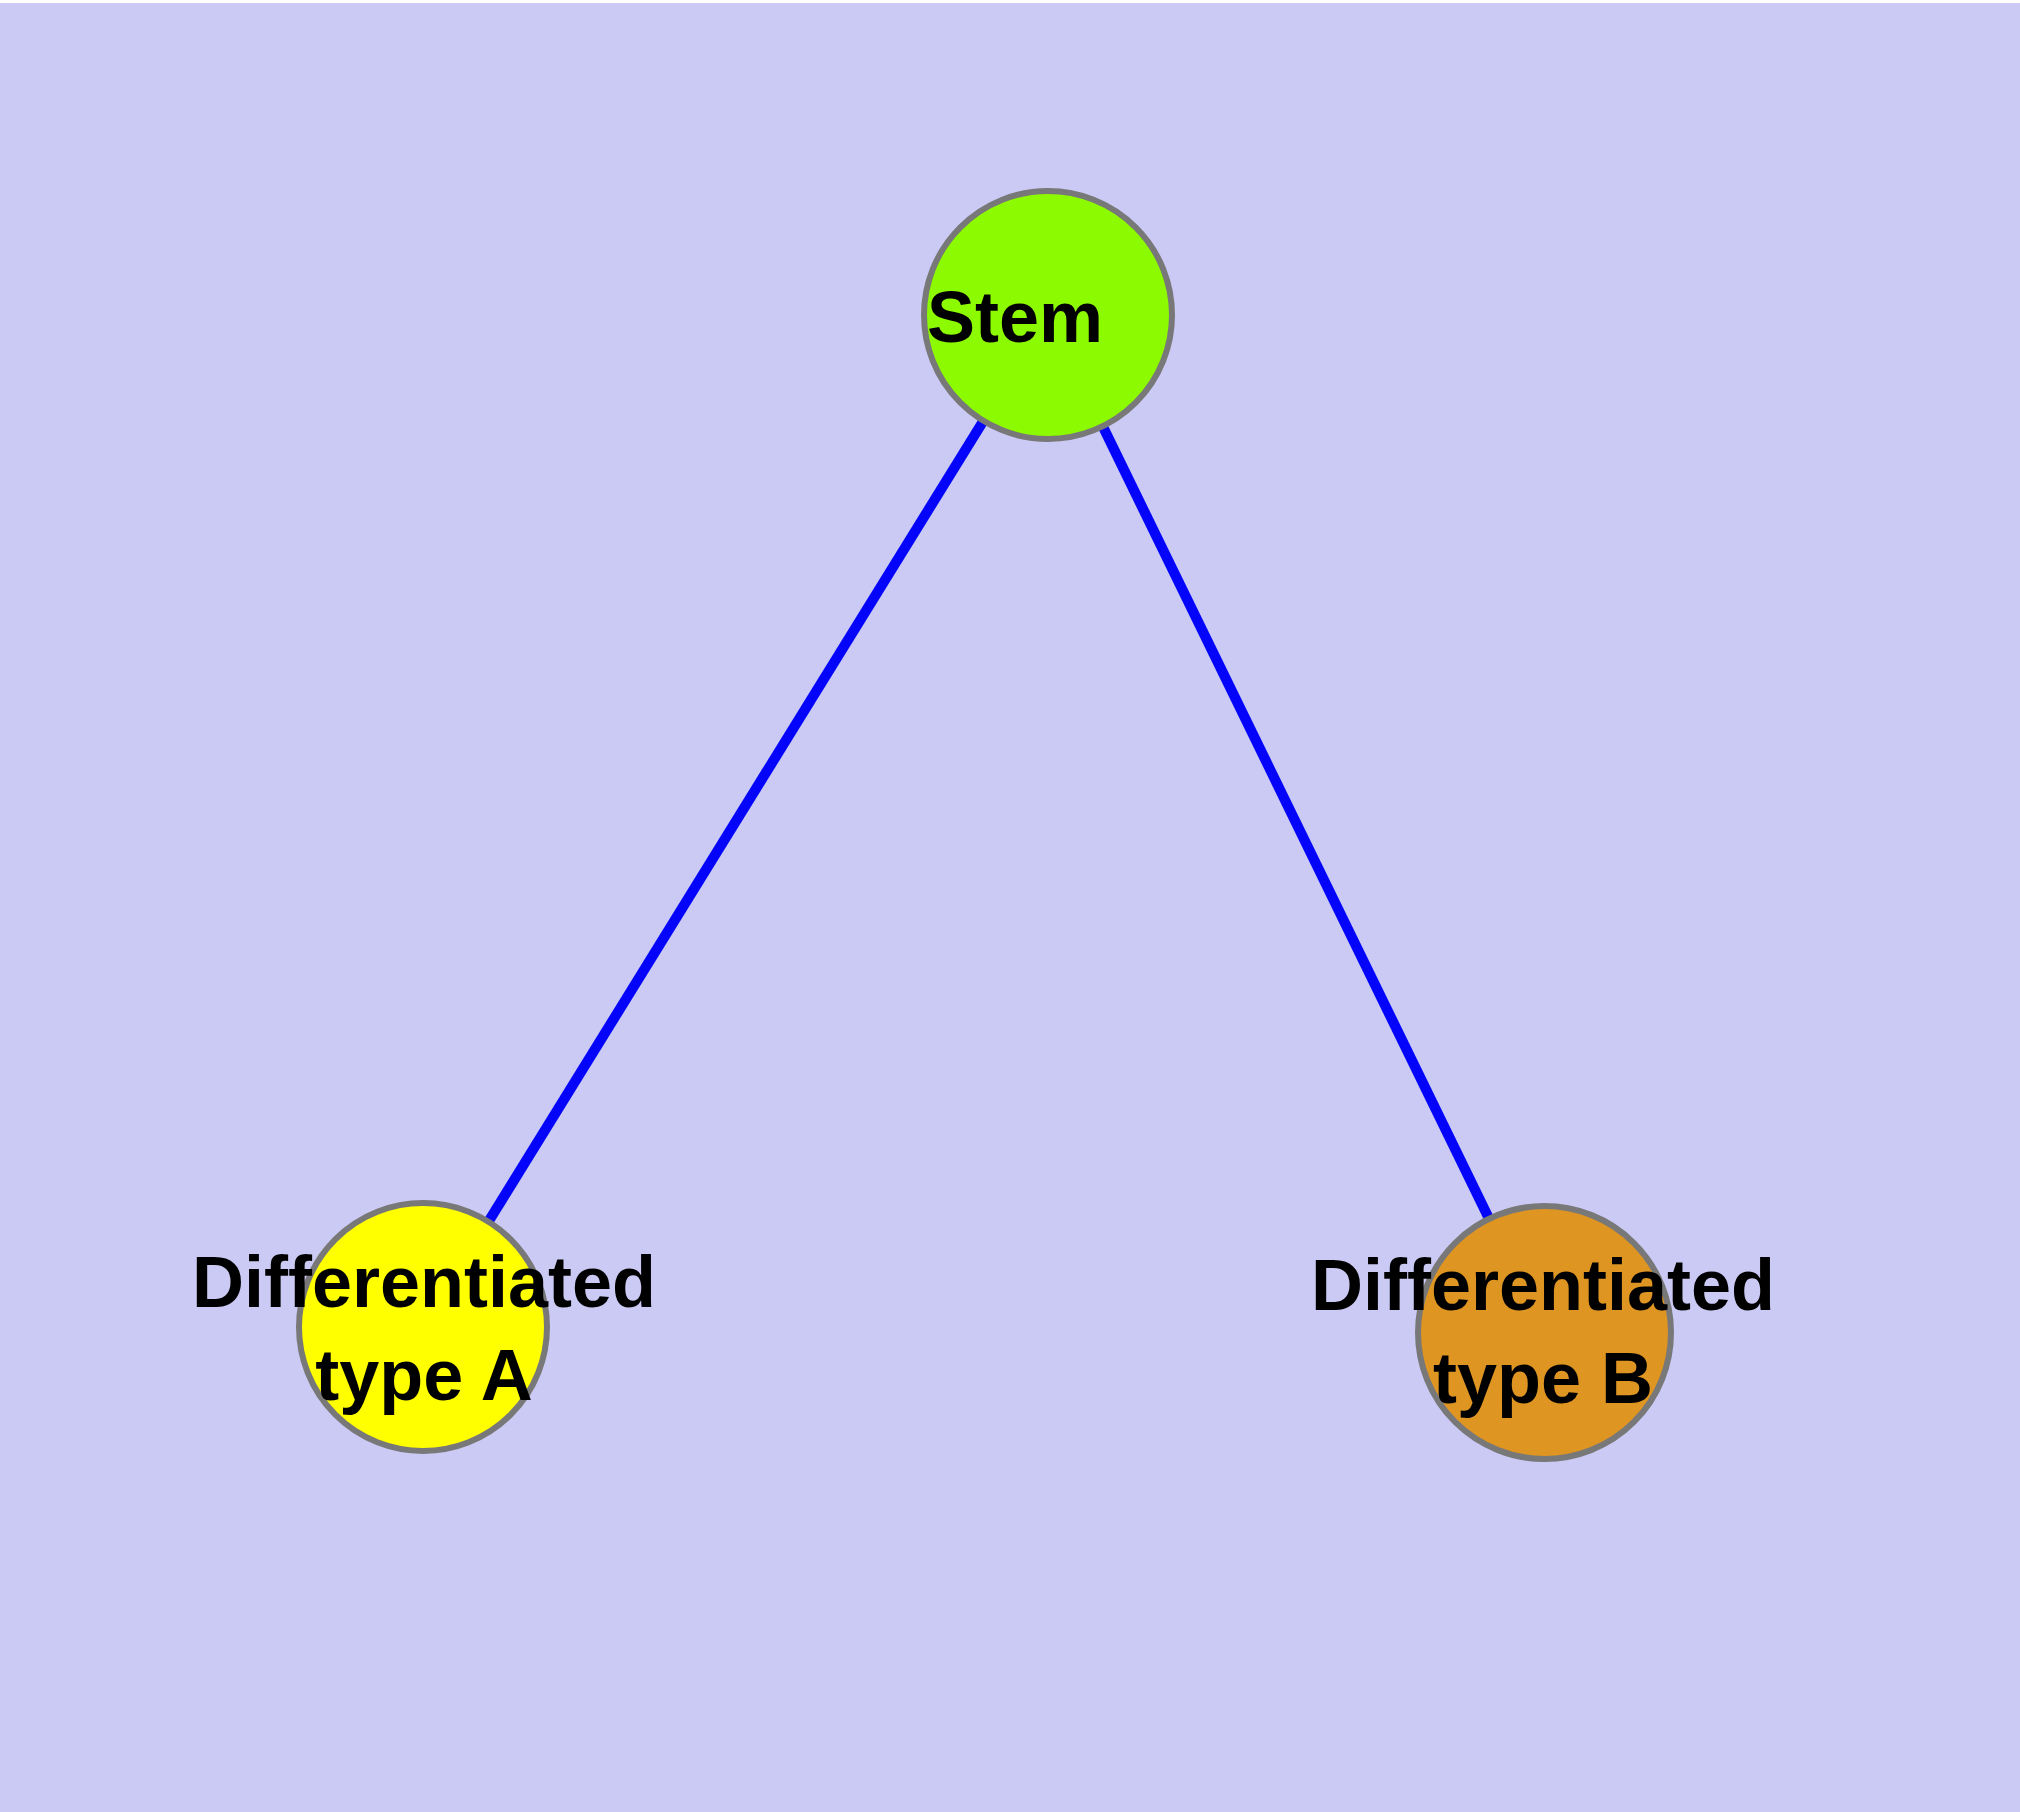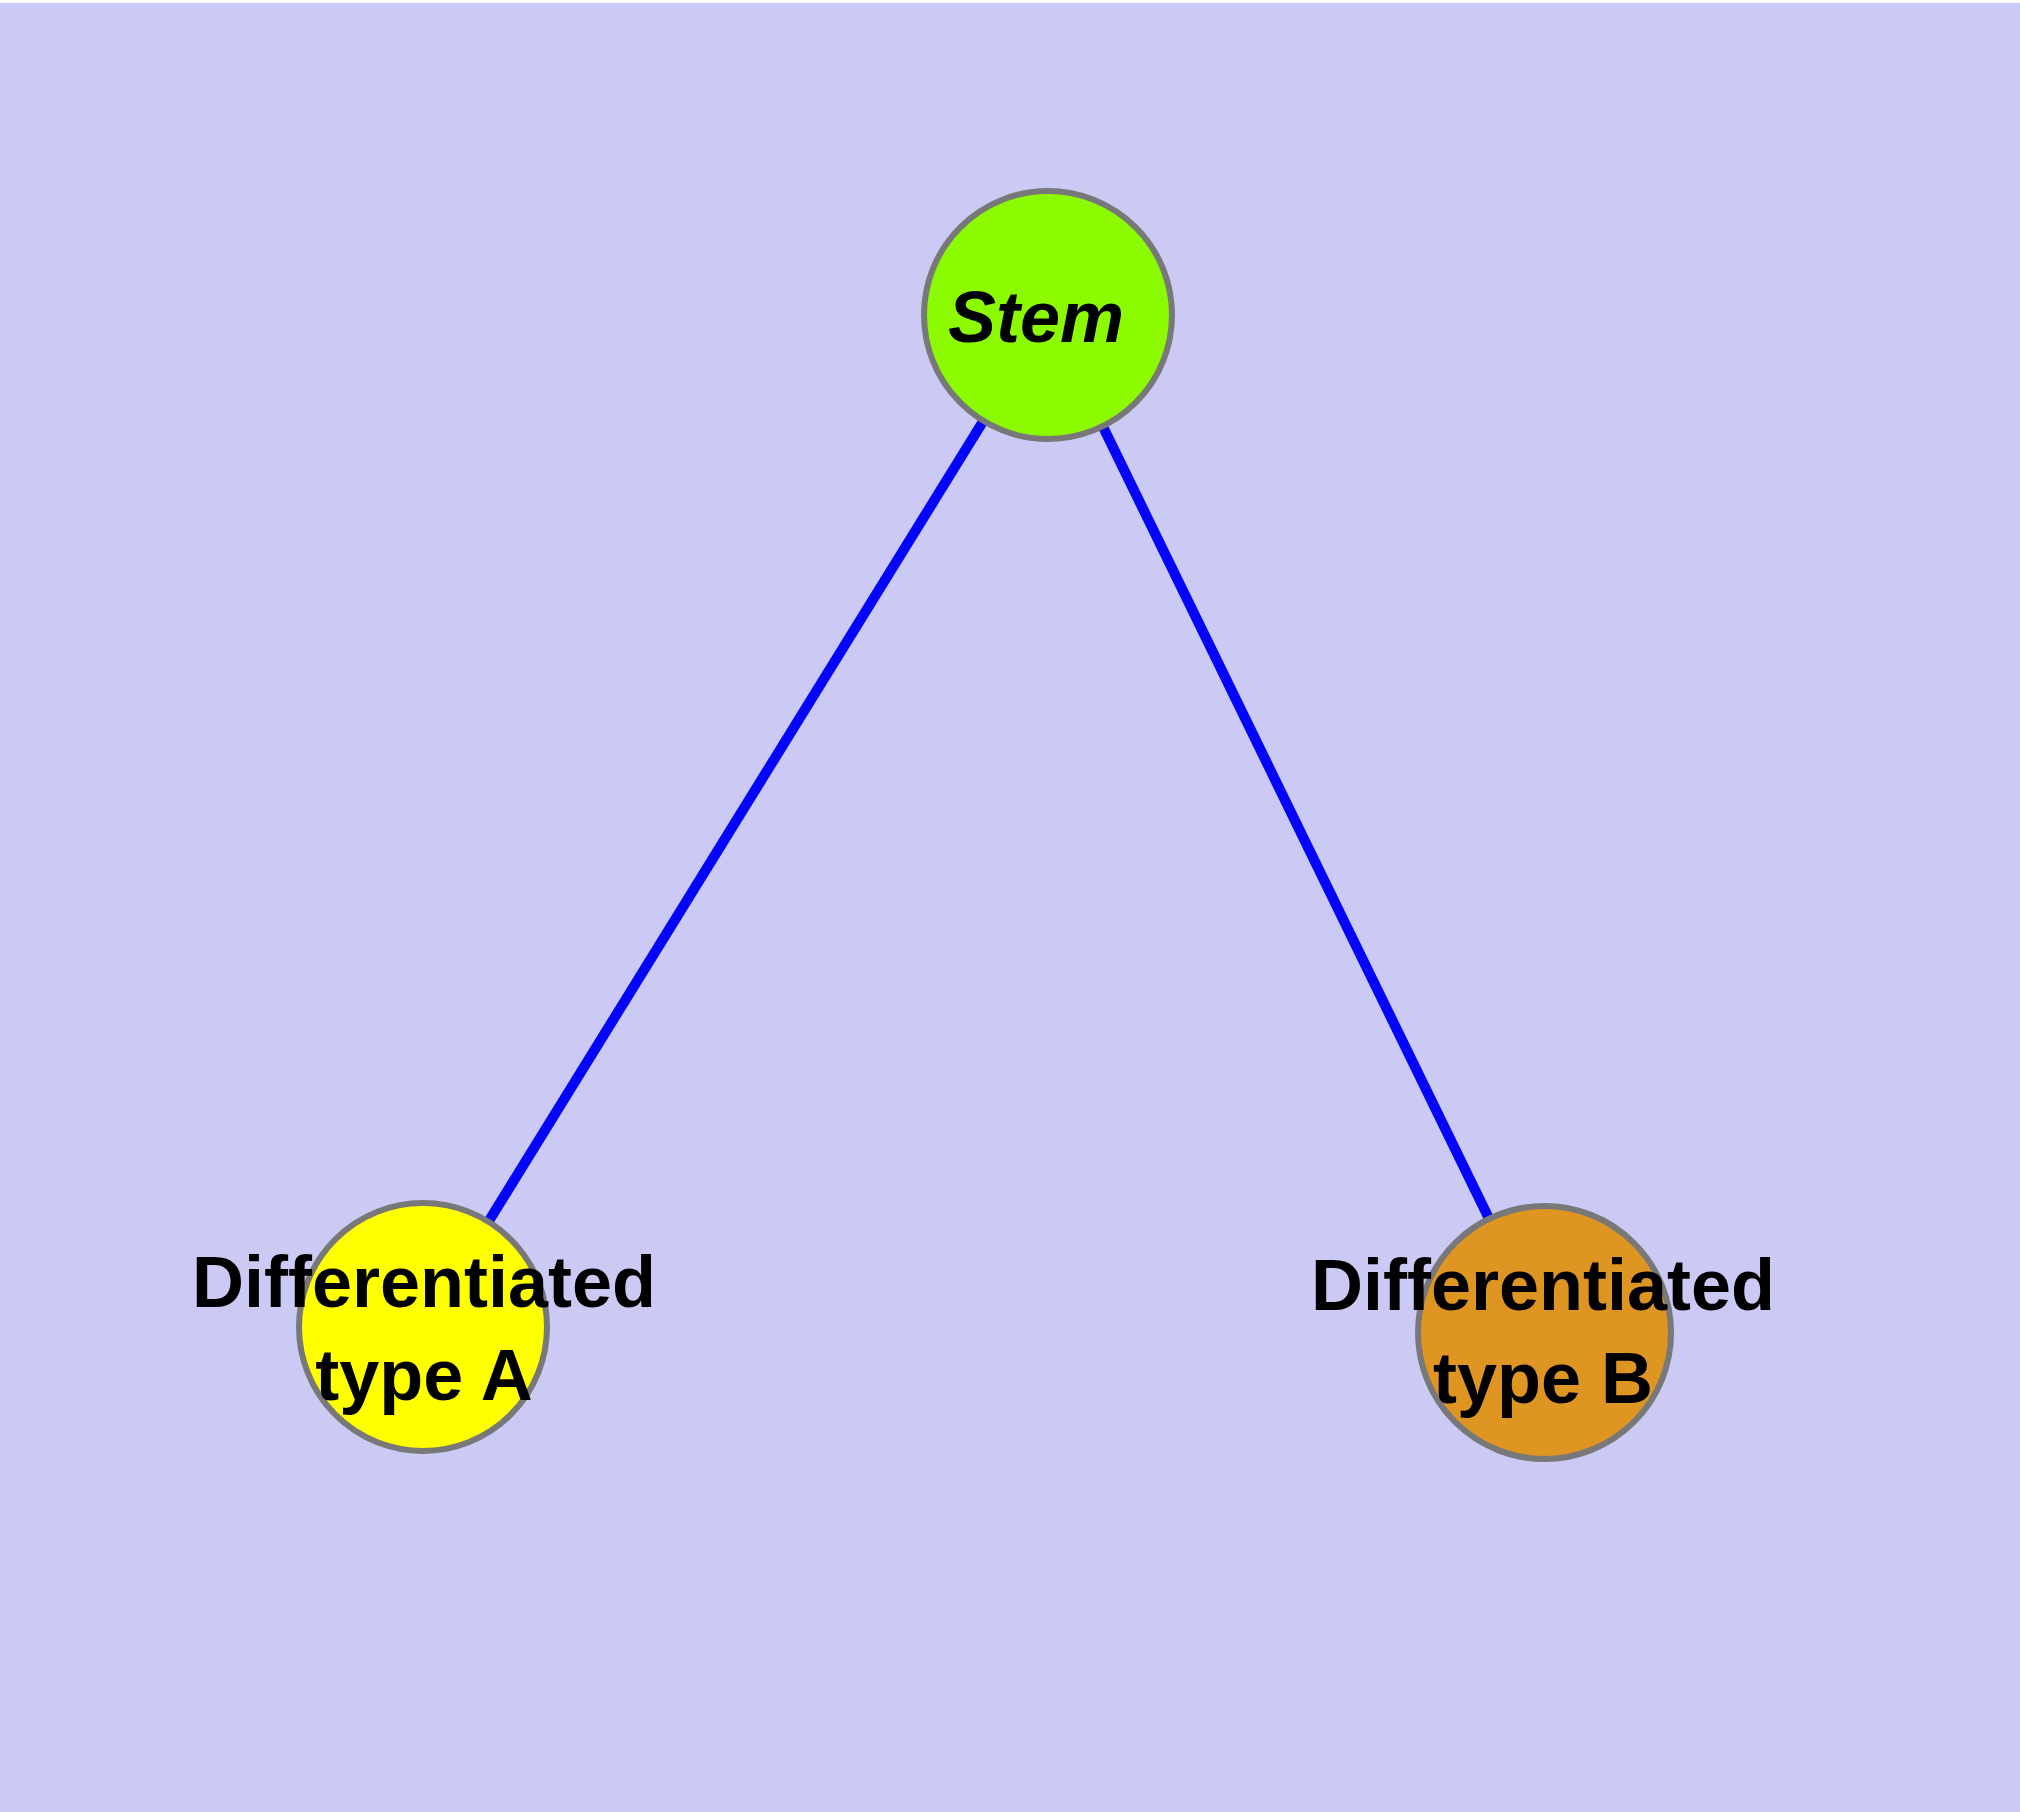--- a/index.html
+++ b/index.html
@@ -63,21 +63,21 @@
   .node-label {
     position: absolute;
     transform: translate(-50%, -50%);
     color: #000000;
     font-weight: bold;
     font-size: 72px;
     line-height: 93px;
     text-align: center;
     white-space: pre-line;
   }
-  .label-stem   { left: 1036px; top: 317px; font-style: italic; }
+  .label-stem   { left: 1015px; top: 317px; }
   .label-type-a { left: 424px;  top: 1329px; }
   .label-type-b { left: 1543px; top: 1332px; }
 </style>
 </head>
 <body>
 
 <div class="canvas">
 
   <svg class="edges-svg" viewBox="0 0 2384 2138" xmlns="http://www.w3.org/2000/svg">
     <line class="edge-line" x1="1237" y1="372" x2="499" y2="1566"></line>

